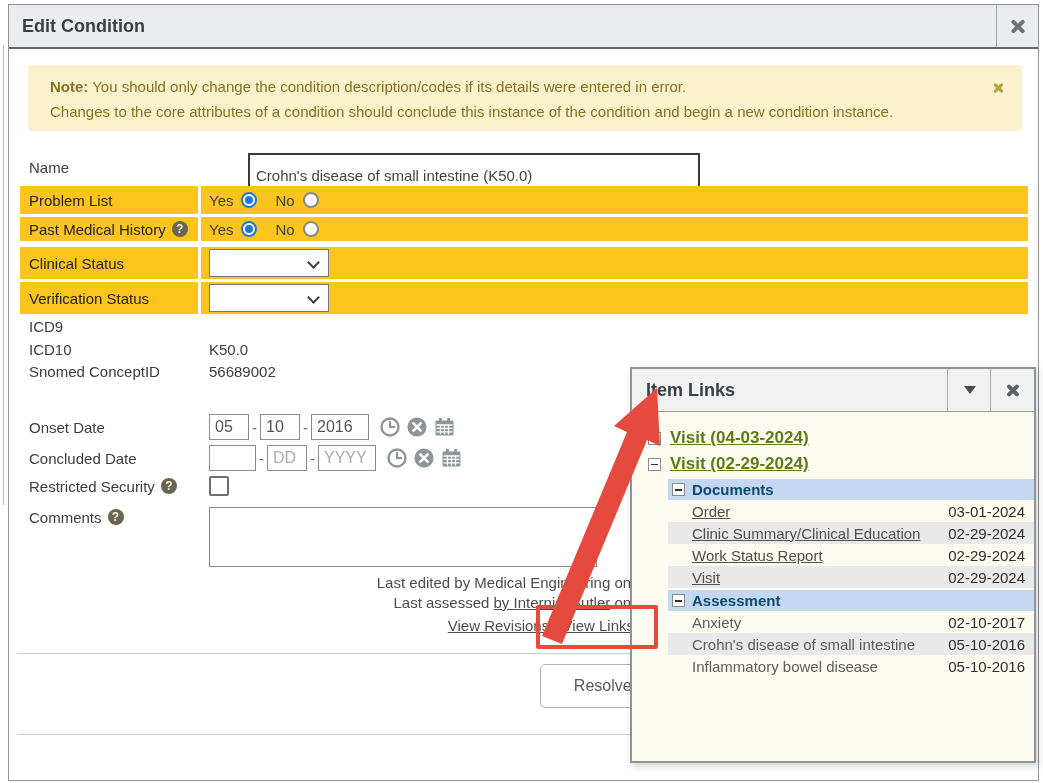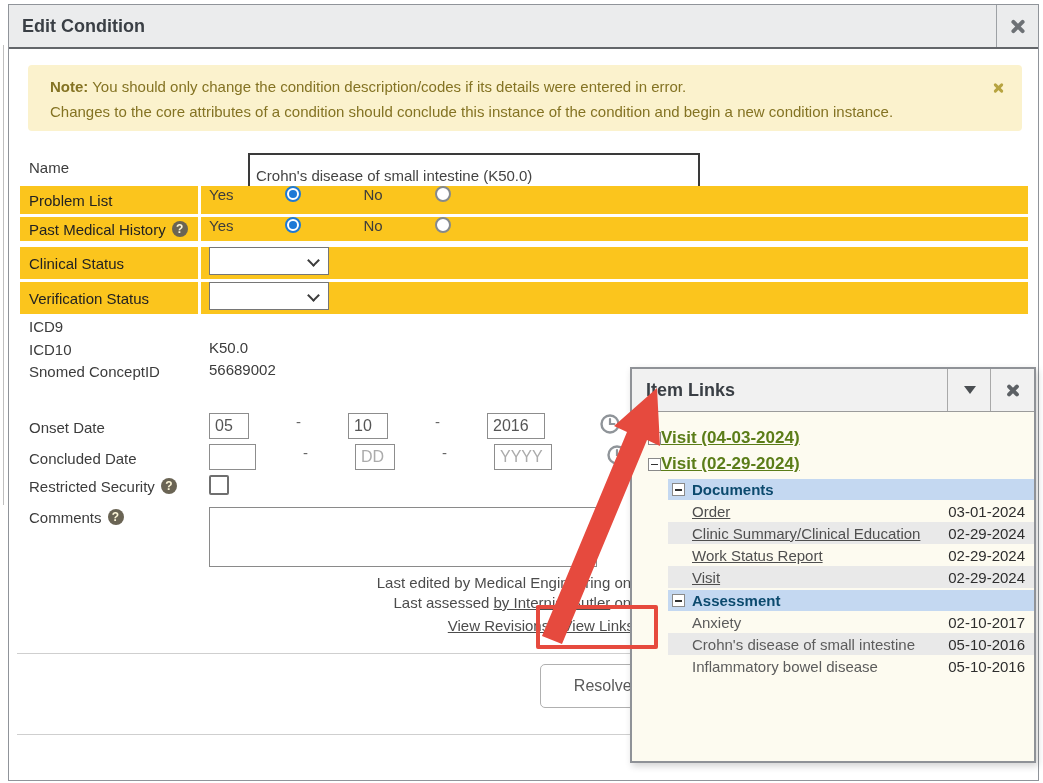--- a/index.html
+++ b/index.html
@@ -21,21 +21,21 @@
   .xmark.pop{width:15px;height:15px;} .xmark.pop i{background:#5d6165;}
   
   .note{position:absolute;left:19px;top:60px;width:984px;height:66px;background:#fbf2cd;border-radius:4px;color:#847323;font-size:15px;padding-left:10px;}
   .note-l1{position:absolute;left:22px;top:13px;}
   .note-l2{position:absolute;left:22px;top:38px;}
   .note b{font-weight:bold;}
   .note-close{position:absolute;right:18px;top:15px;cursor:pointer;}
   
   .row{position:absolute;left:11px;right:10px;}
   .lbl{position:absolute;left:9px;top:0;bottom:0;display:flex;align-items:center;font-size:15px;color:#3c3c3c;white-space:nowrap;}
-  .fld{position:absolute;left:189px;top:0;bottom:0;display:flex;align-items:flex-start;font-size:15px;color:#3c3c3c;gap:44px;}
+  .fld{position:absolute;left:189px;top:0;bottom:0;display:flex;align-items:center;font-size:15px;color:#3c3c3c;}
   .yrow .ycell-l{position:absolute;left:0;top:0;bottom:0;width:178px;background:#fbc51d;}
   .yrow .ycell-v{position:absolute;left:181px;right:0;top:0;bottom:0;background:#fbc51d;}
   .yrow .lbl{color:#222;}
   .radio{display:inline-block;width:16px;height:16px;border-radius:50%;background:#fff;border:2px solid #85898d;box-sizing:border-box;position:relative;margin:0 4px;cursor:pointer;}
   .radio.sel{border-color:#1d79d6;}
   .radio.sel::after{content:'';position:absolute;left:2px;top:2px;right:2px;bottom:2px;border-radius:50%;background:#1d79d6;}
   .rlbl{margin-right:4px;}
   .rlbl.second{margin-left:14px;}
   .help{display:inline-block;width:16px;height:16px;border-radius:50%;background:#6a6454;color:#fdf6d8;font-size:12px;font-weight:bold;text-align:center;line-height:16px;margin-left:6px;cursor:pointer;flex:none;}
   .selbox{width:118px;height:26px;border:1px solid #767676;background:#fff;position:relative;cursor:pointer;}
@@ -62,21 +62,21 @@
   .popup{position:absolute;left:630px;top:367px;width:402px;height:392px;background:#fdfbf0;border:2px solid #8f9297;box-shadow:2px 3px 7px rgba(0,0,0,.18);z-index:10;box-sizing:content-box;}
   .p-head{position:absolute;left:0;top:0;right:0;height:42px;background:#f1f1f1;border-bottom:1px solid #9b9b9b;}
   .p-title{position:absolute;left:14px;top:0;line-height:42px;font-size:18px;font-weight:bold;color:#3a3f45;}
   .p-caret{position:absolute;right:43px;top:0;bottom:0;width:43px;border-left:1px solid #a9a9a9;display:flex;align-items:center;justify-content:center;cursor:pointer;}
   .caret-down{width:0;height:0;border-left:6px solid transparent;border-right:6px solid transparent;border-top:8px solid #4a4e52;}
   .p-close{position:absolute;right:0;top:0;bottom:0;width:43px;border-left:1px solid #a9a9a9;display:flex;align-items:center;justify-content:center;cursor:pointer;}
   .p-body{position:absolute;left:0;top:43px;right:0;bottom:0;padding-top:13px;font-size:15px;overflow:hidden;}
   .minus{width:13px;height:13px;border:1px solid #8a8a8a;background:#fff;position:relative;flex:none;box-sizing:border-box;cursor:pointer;}
   .minus::after{content:'';position:absolute;left:2px;top:5px;width:7px;height:1.6px;background:#333;}
   .visit-row{height:26px;display:flex;align-items:center;padding-left:16px;}
-  .visit-link{margin-left:0;color:#5b7d18;font-weight:bold;font-size:17px;text-decoration:underline;}
+  .visit-link{margin-left:9px;color:#5b7d18;font-weight:bold;font-size:17px;text-decoration:underline;}
   .sec-band{height:21px;margin-left:36px;margin-top:2px;background:#c4d8f1;display:flex;align-items:center;padding-left:4px;}
   .sec-label{margin-left:7px;font-weight:bold;color:#0c4a6e;font-size:15px;}
   .item-row{height:22px;margin-left:36px;display:flex;align-items:center;padding-left:24px;padding-right:9px;}
   .item-row.alt{background:#e9e9e9;}
   .item-label{color:#5c5c5c;white-space:nowrap;}
   .item-label.link{color:#4f4f4f;text-decoration:underline;}
   .item-date{margin-left:auto;color:#2e2e2e;}
   
   .red-box{position:absolute;left:536px;top:605px;width:122px;height:44px;border:4px solid #e64a3e;border-radius:2px;z-index:20;box-sizing:border-box;pointer-events:none;}
   .arrow-overlay{position:absolute;left:0;top:0;width:1043px;height:783px;z-index:21;pointer-events:none;}

